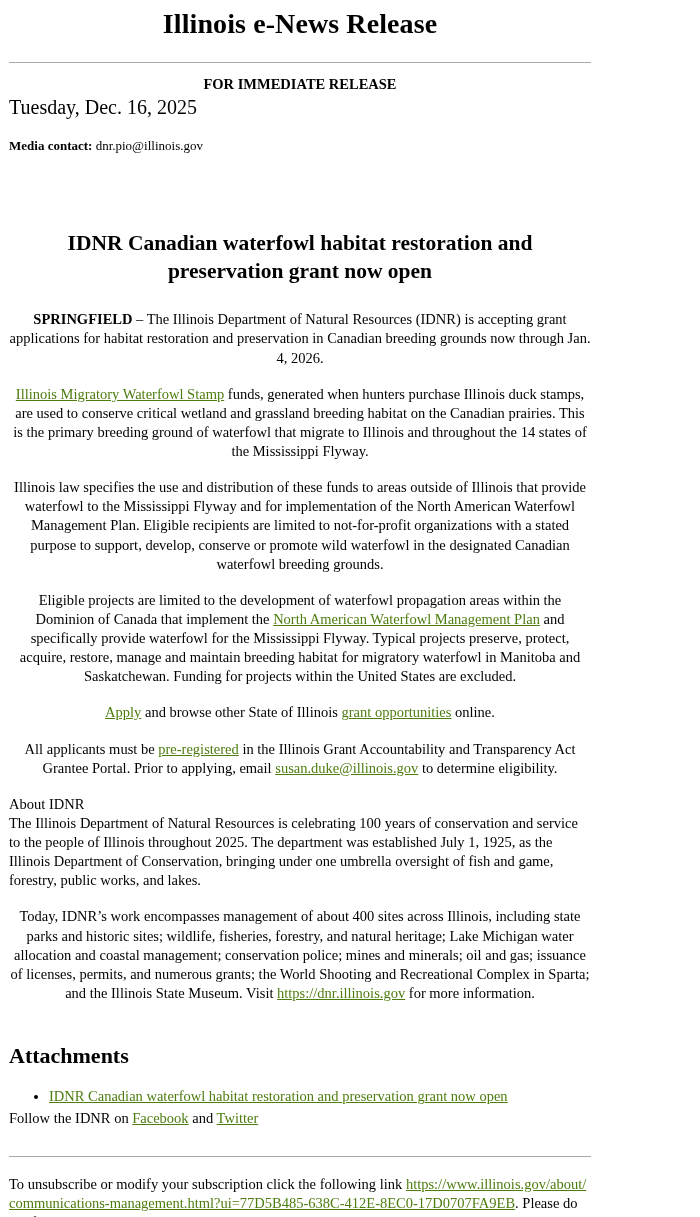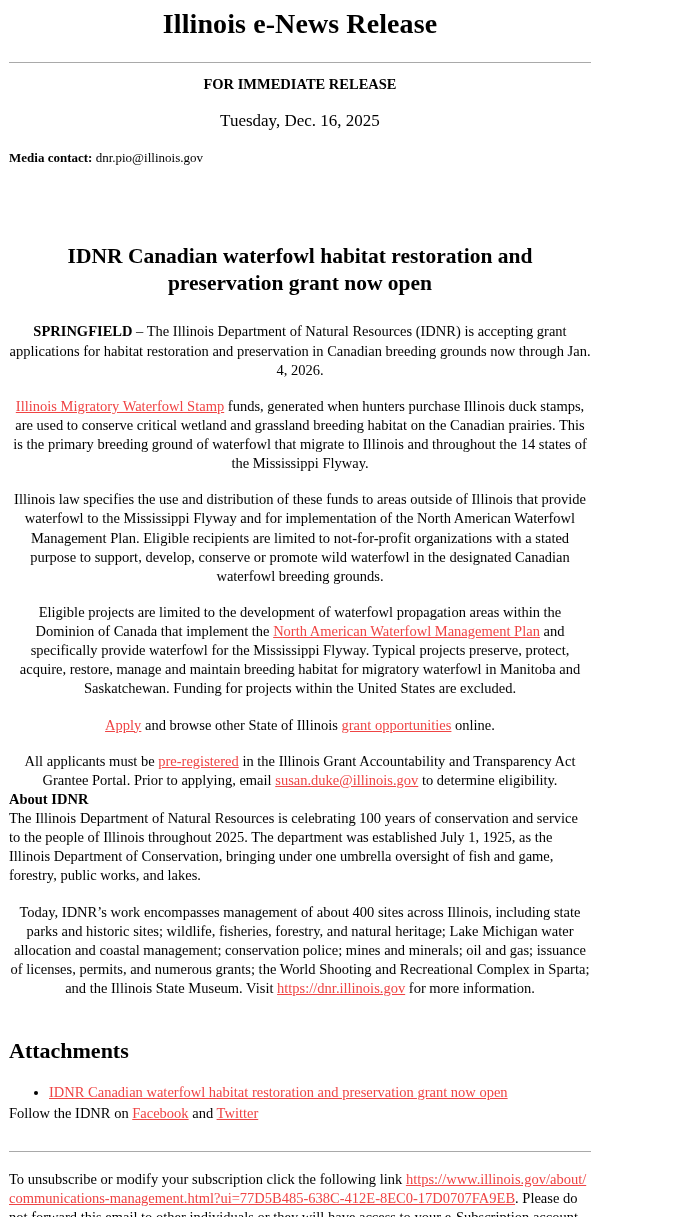--- a/index.html
+++ b/index.html
@@ -44,23 +44,22 @@
   .body-wrap {
     padding: 0 9px;
   }
   .release-label {
     font-weight: bold;
     margin: 12px 0 0 0;
     font-size: 14.5px;
     text-align: center;
   }
   .release-date {
-    margin: 16px;
-    font-size: 17px;
-    text-align: center;
+    margin: 0;
+    font-size: 20px;
   }
   .media-contact {
     margin: 17px 0 0 0;
     font-size: 13px;
   }
   .media-contact .lbl {
     font-weight: bold;
   }
   .headline {
     text-align: center;
@@ -75,26 +74,26 @@
     margin: 17px 0 0 0;
     text-align: center;
   }
   p.para.first {
     margin-top: 24px;
   }
   .lead-city {
     font-weight: bold;
   }
   a.link {
-    color: #ef4444;
+    color: #4d7c0f;
     text-decoration: underline;
   }
   .about-head {
-    font-weight: bold;
-    margin: 0 0 0 0;
+    font-weight: normal;
+    margin: 17px 0 0 0;
   }
   .about-body {
     margin: 0;
   }
   h2.attachments {
     font-size: 22px;
     font-weight: bold;
     margin: 40px 0 0 0;
     padding: 0;
     line-height: 1.2;

